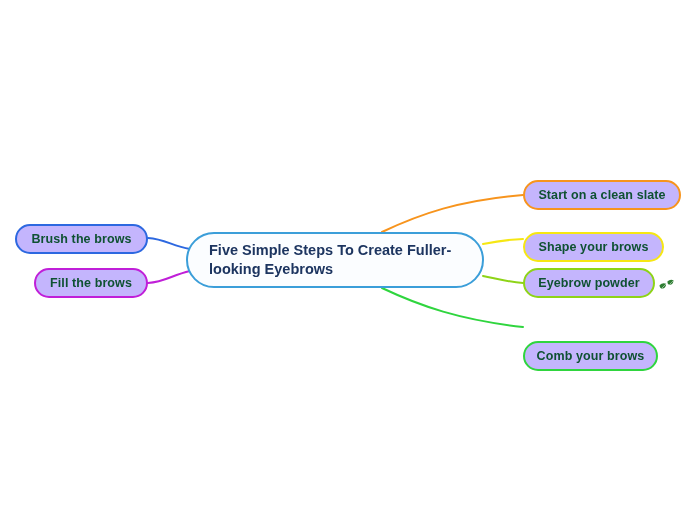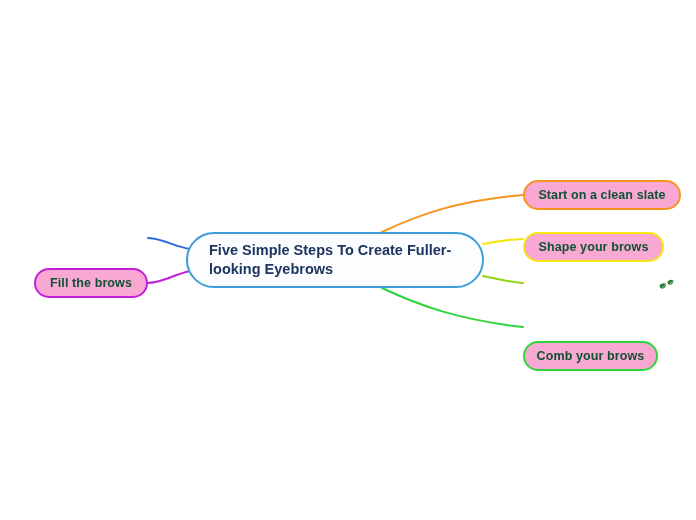--- a/index.html
+++ b/index.html
@@ -22,21 +22,21 @@
     pointer-events: none;
   }
   .connectors path {
     fill: none;
     stroke-width: 2;
     stroke-linecap: round;
   }
   .node {
     position: absolute;
     box-sizing: border-box;
-    background: #f9a8d4;
+    background: #c4b5fd;
     border: 2px solid #999;
     border-radius: 16px;
     display: flex;
     align-items: center;
     justify-content: center;
     font-weight: bold;
     font-size: 12.5px;
     letter-spacing: 0.1px;
     cursor: pointer;
     white-space: nowrap;
@@ -85,33 +85,39 @@
     <path d="M 382 232 C 420 214 460 200 523 195" style="stroke: rgb(247, 148, 29);"></path>
     <path d="M 483 244 C 498 241 508 239.5 523 239" style="stroke: rgb(246, 231, 19);"></path>
     <path d="M 483 276 C 498 279 508 282 523 283" style="stroke: rgb(142, 212, 23);"></path>
     <path d="M 382 288 C 420 306 460 320 523 327" style="stroke: rgb(47, 213, 62);"></path>
   </svg>
 
   <div id="node-root" class="node-root" style="border-color: rgb(59, 158, 217); color: rgb(29, 53, 96); background-color: rgb(251, 253, 255);">
     <span style="white-space: normal;">Five Simple Steps To Create Fuller-looking Eyebrows</span>
   </div>
 
+  <div id="node-brush" class="node" style="border-color: rgb(45, 104, 224); color: rgb(15, 81, 50);">
+    <span>Brush the brows</span>
+  </div>
 
   <div id="node-fill" class="node" style="border-color: rgb(192, 31, 216); color: rgb(15, 81, 50); text-align: right;">
     <span>Fill the brows</span>
   </div>
 
   <div id="node-clean" class="node" style="border-color: rgb(247, 148, 29); color: rgb(15, 81, 50);">
     <span>Start on a clean slate</span>
   </div>
 
   <div id="node-shape" class="node" style="border-color: rgb(246, 231, 19); color: rgb(15, 81, 50);">
     <span>Shape your brows</span>
   </div>
 
+  <div id="node-powder" class="node" style="border-color: rgb(142, 212, 23); color: rgb(15, 81, 50);">
+    <span>Eyebrow powder</span>
+  </div>
 
   <span class="topic-icon">
     <svg width="17" height="16" viewBox="0 0 17 16">
       <path d="M1.5 9.2 Q4.5 6.2 8.2 7.8 Q7.8 12.4 4.4 12.6 Q1.8 12.7 1.5 9.2 Z" style="fill: rgb(46, 125, 50);"></path>
       <path d="M9.4 5.6 Q12.2 2.8 15.6 4.4 Q15.0 8.6 11.8 8.8 Q9.5 8.9 9.4 5.6 Z" style="fill: rgb(46, 125, 50);"></path>
       <path d="M4 12 Q6.5 9.5 8 8 M11.5 8.5 Q13.5 6.5 15 5" stroke="#ffffff" stroke-width="0.7" fill="none" opacity="0.7"></path>
     </svg>
   </span>
 
   <div id="node-comb" class="node" style="border-color: rgb(47, 213, 62); color: rgb(15, 81, 50); margin-top: 29px;">

